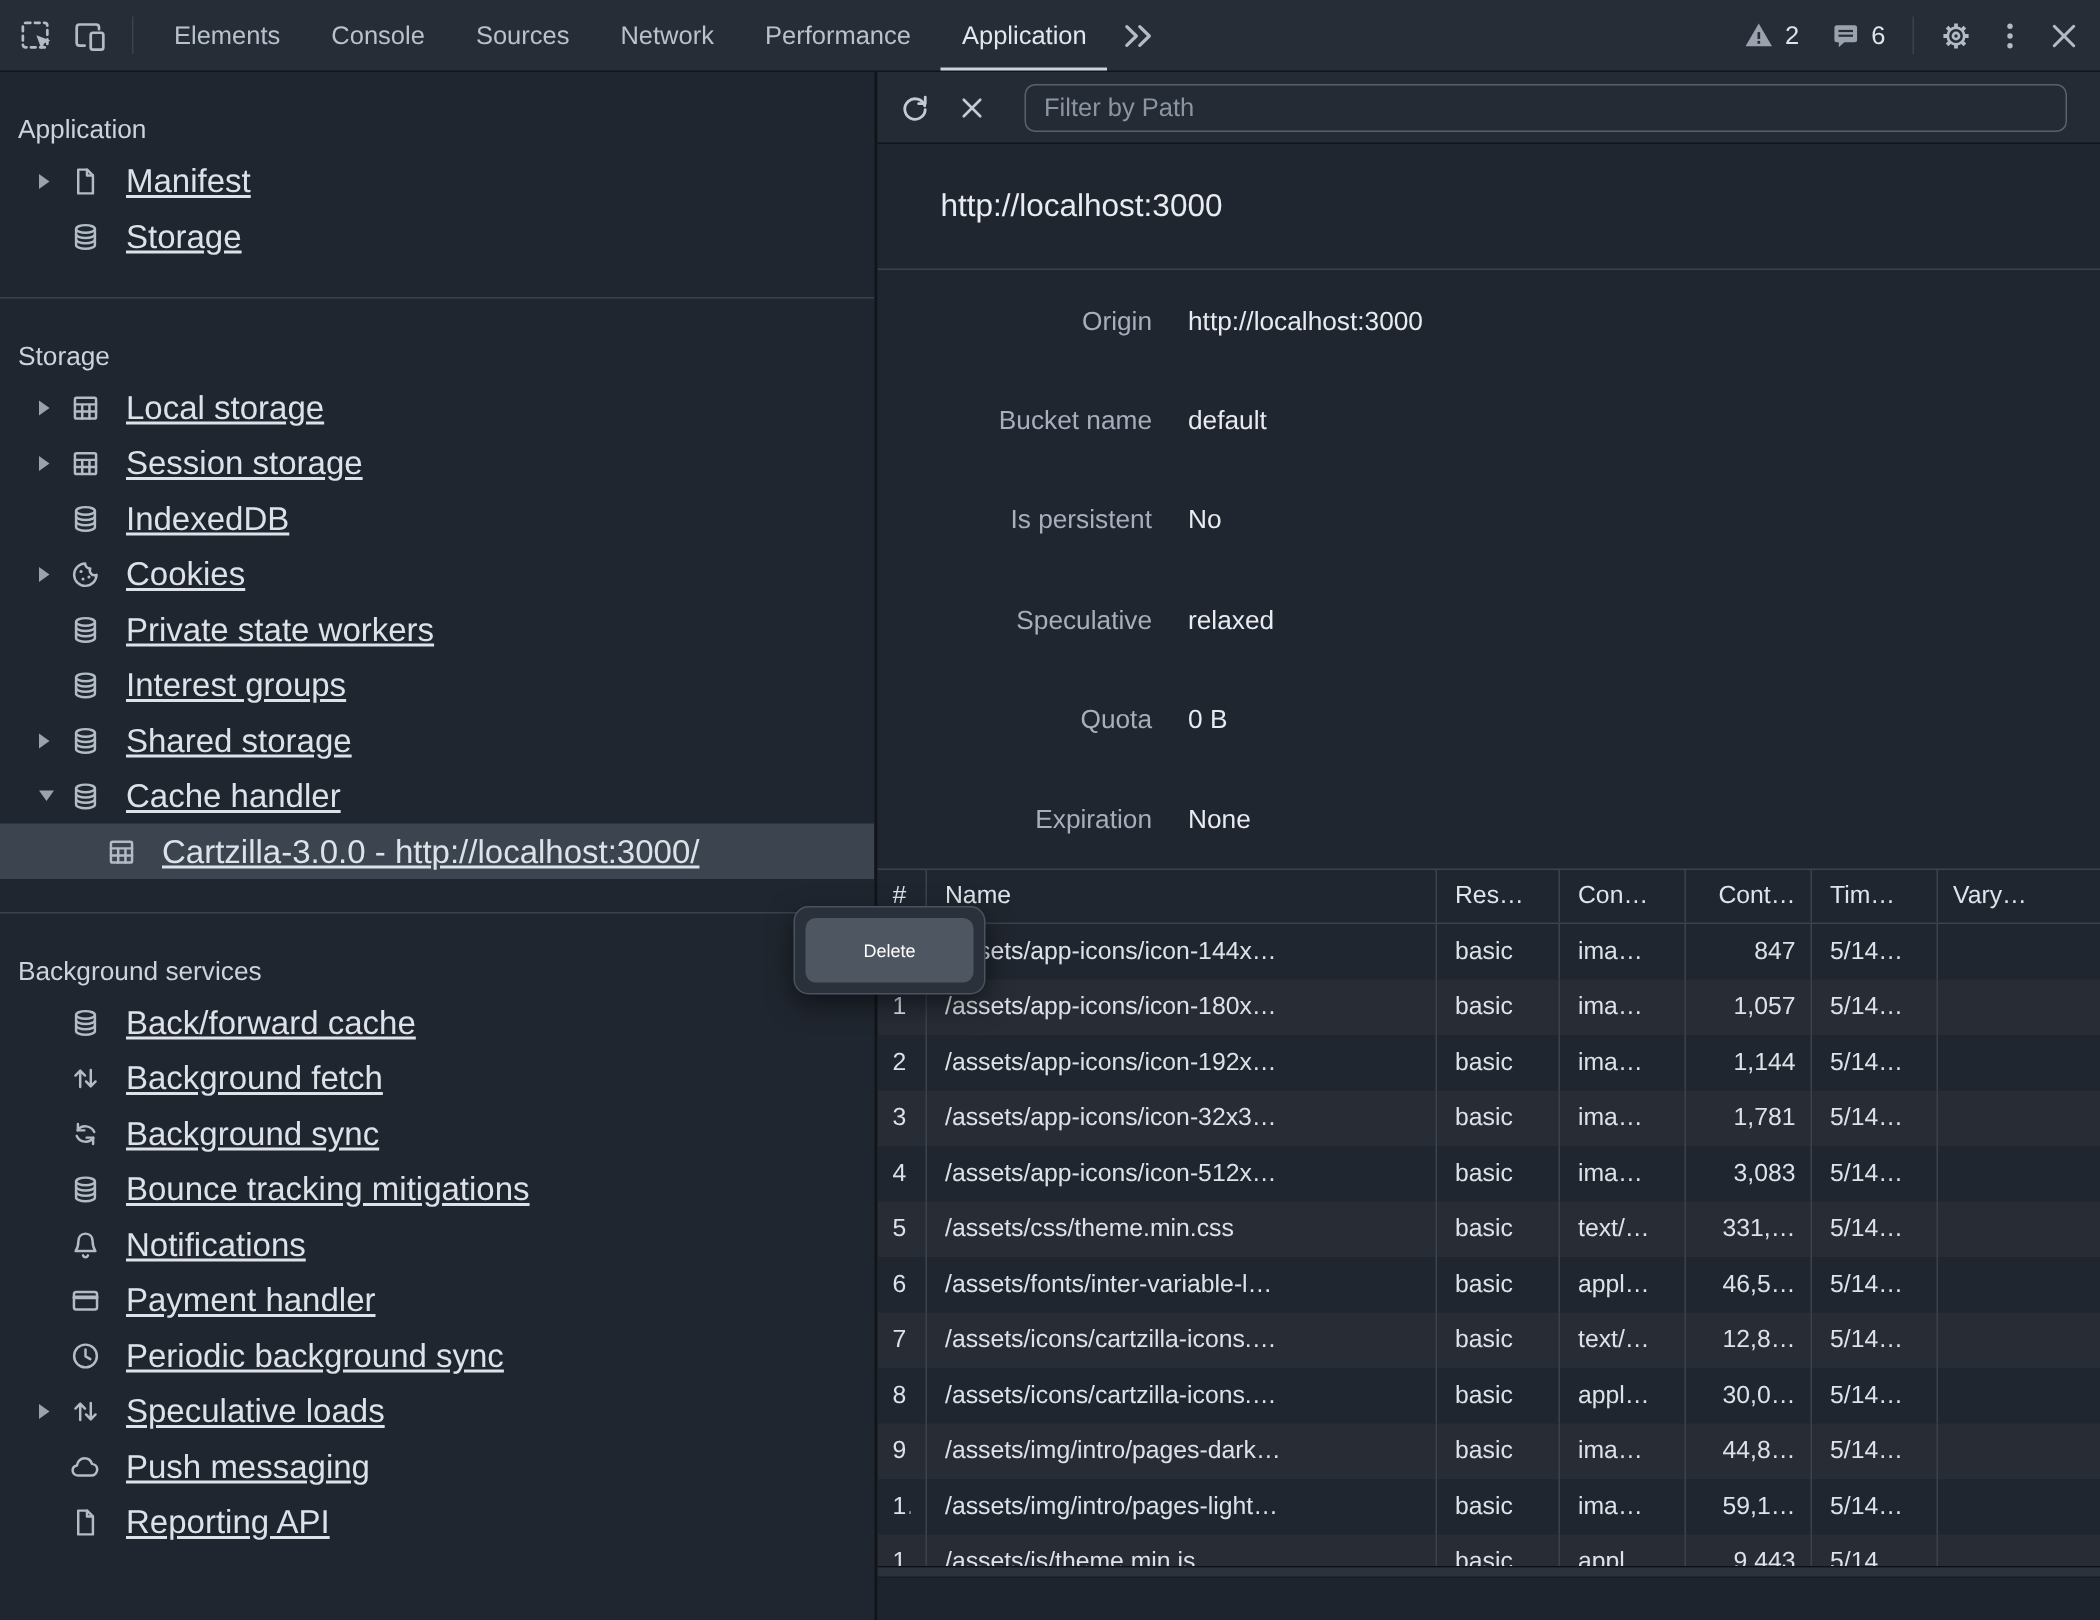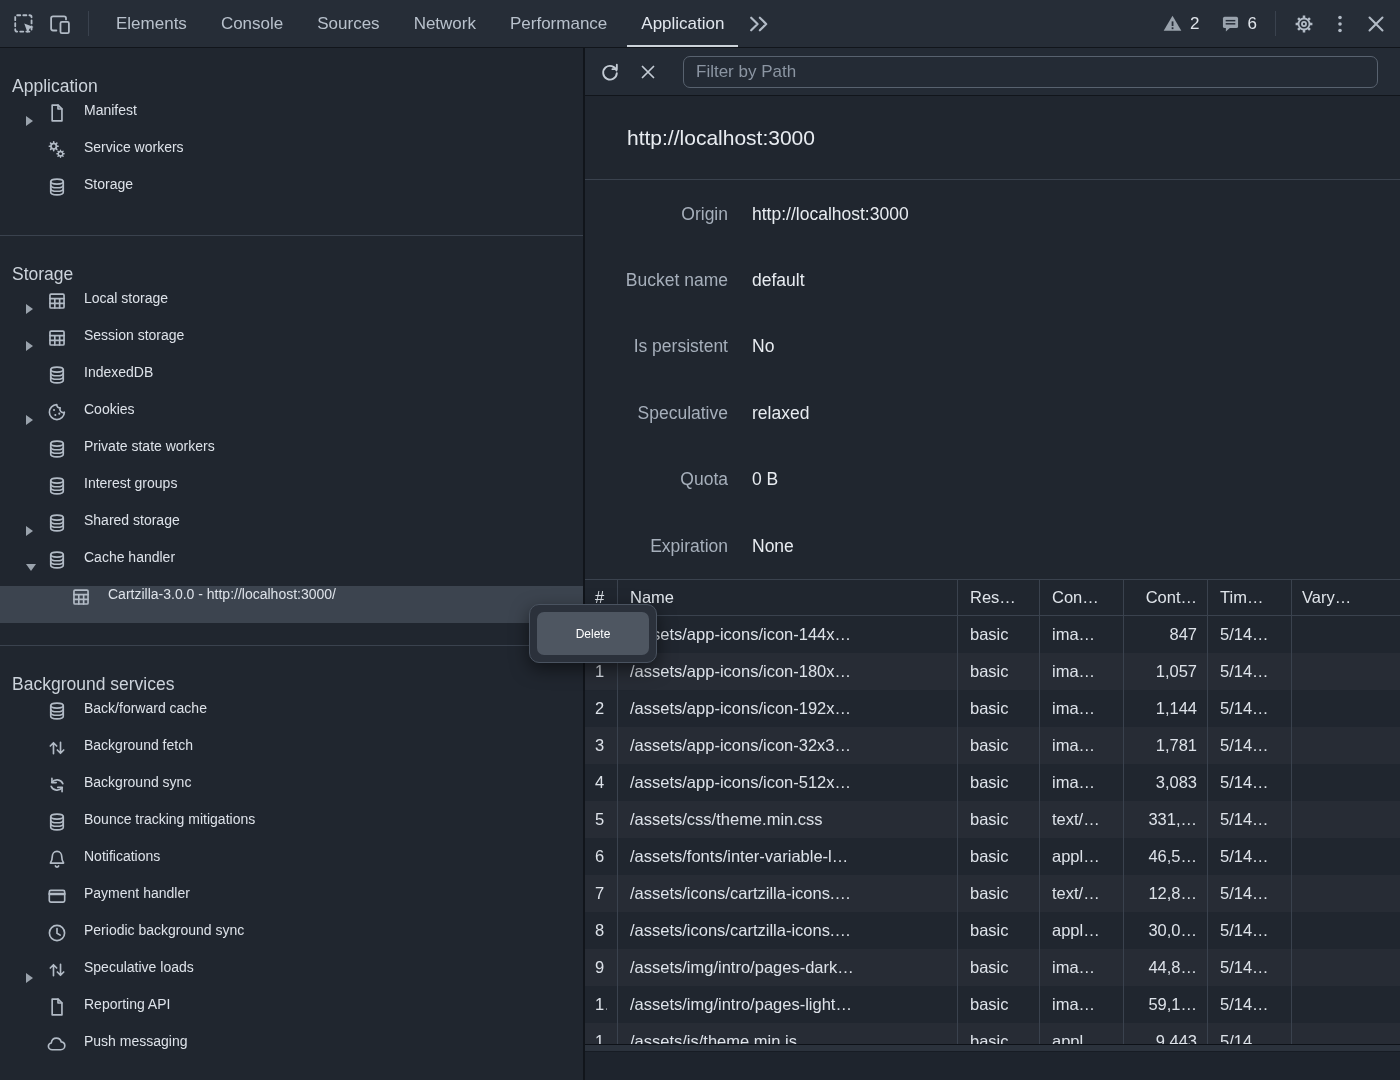--- a/index.html
+++ b/index.html
@@ -45,22 +45,22 @@
   .panel{ flex:1; display:flex; flex-direction:column; overflow:hidden; background:var(--bg); }
 
   
   .section{ padding-bottom:22px; border-bottom:1px solid var(--border); }
   .section:last-child{ border-bottom:none; }
   .sec-title{
     height:32px; margin-top:22px; padding-left:12px; display:flex; align-items:center;
     font-size:17.5px; font-weight:500; color:#ccd3db;
   }
   .trow{
-    display:flex; height:37px; padding-left:26px; cursor:pointer;
-    font-size:14px; color:var(--text); white-space:nowrap;
+    display:flex; align-items:center; height:37px; padding-left:26px; cursor:pointer;
+    font-size:22px; color:var(--text); white-space:nowrap;text-decoration:underline;
   }
   .trow.nested{ padding-left:50px; }
   .trow.selected{ background:var(--sel); }
   .exp{ width:20px; height:37px; display:flex; align-items:center; flex:none; }
   .exp.collapsed::before{ content:''; border-left:7px solid #9aa3ad; border-top:5px solid transparent; border-bottom:5px solid transparent; }
   .exp.expanded::before{ content:''; border-top:7px solid #9aa3ad; border-left:5px solid transparent; border-right:5px solid transparent; }
   .ticon{ width:22px; height:22px; flex:none; color:var(--icon); display:flex; }
   .ticon svg{ width:22px; height:22px; }
   .tlabel{ margin-left:16px; }
 
@@ -74,21 +74,21 @@
   .filter-input{
     flex:1; height:32px; margin-left:12px; background:transparent; border:1px solid #58626f;
     border-radius:7px; color:var(--text); font-size:17px; padding:0 12px; outline:none;
     font-family:"Liberation Sans", sans-serif;
   }
   .filter-input::placeholder{ color:#8b95a2; }
 
   .origin-header{ height:84px; flex:none; display:flex; align-items:center; padding-left:42px; border-bottom:1px solid var(--border); }
   .origin-title{ font-size:21px; font-weight:400; color:#e8ecf1; }
 
-  .fields{ height:400px; flex:none; border-bottom:1px solid var(--border); padding-top:1px; }
+  .fields{ height:400px; flex:none; border-bottom:1px solid var(--border); padding-top:1px;padding-left:40px; }
   .field{ display:flex; align-items:center; height:66.4px; font-size:17.5px; }
   .field-label{ width:143px; text-align:right; color:var(--dim); flex:none; }
   .field-value{ margin-left:24px; color:#e8ecf1; }
 
   
   .grid{ flex:1; overflow:hidden; display:flex; flex-direction:column; font-size:16.5px; }
   .grid-header{ display:flex; height:36px; flex:none; border-bottom:1px solid var(--border); align-items:center; color:#dfe4ea; }
   .grid-body{ flex:1; overflow:hidden; }
   .grow{ display:flex; height:37px; align-items:center; cursor:default; }
   .grow.odd{ background:rgba(255,255,255,0.03); }
@@ -205,36 +205,20 @@
               <path d="M5.6 2.8h5.4l3.5 3.5v10.9H5.6Z"></path>
               <path d="M10.9 2.9v3.5h3.5"></path>
             </svg>
           </span>
           <span class="tlabel">Manifest</span>
         </div>
         <div class="trow">
           <span class="exp none"></span>
           <span class="ticon">
             <svg viewBox="0 0 20 20" fill="none" stroke="currentColor" stroke-width="1.5" stroke-linecap="round" stroke-linejoin="round">
-              <g transform="translate(7 6.6) scale(1)" stroke-width="1.5">
-                <circle r="2.5"></circle>
-                <path d="M4 0H2.5M-4 0H-2.5M0 4V2.5M0 -4V-2.5M2.83 2.83 1.77 1.77M-2.83 2.83 -1.77 1.77M2.83 -2.83 1.77 -1.77M-2.83 -2.83 -1.77 -1.77"></path>
-              </g>
-              <g transform="translate(13.2 13.4) scale(0.82)" stroke-width="1.5">
-                <circle r="2.5"></circle>
-                <path d="M4 0H2.5M-4 0H-2.5M0 4V2.5M0 -4V-2.5M2.83 2.83 1.77 1.77M-2.83 2.83 -1.77 1.77M2.83 -2.83 1.77 -1.77M-2.83 -2.83 -1.77 -1.77"></path>
-              </g>
-            </svg>
-          </span>
-          <span class="tlabel">Service workers</span>
-        </div>
-        <div class="trow">
-          <span class="exp none"></span>
-          <span class="ticon">
-            <svg viewBox="0 0 20 20" fill="none" stroke="currentColor" stroke-width="1.5" stroke-linecap="round" stroke-linejoin="round">
               <ellipse cx="10" cy="5.1" rx="5.7" ry="2.3"></ellipse>
               <path d="M4.3 5.1v9.7c0 1.3 2.55 2.35 5.7 2.35s5.7-1.05 5.7-2.35V5.1"></path>
               <path d="M4.3 8.3c0 1.3 2.55 2.35 5.7 2.35s5.7-1.05 5.7-2.35"></path>
               <path d="M4.3 11.5c0 1.3 2.55 2.35 5.7 2.35s5.7-1.05 5.7-2.35"></path>
             </svg>
           </span>
           <span class="tlabel">Storage</span>
         </div>
       </div>
       <div class="section">
@@ -425,34 +409,34 @@
             <svg viewBox="0 0 20 20" fill="none" stroke="currentColor" stroke-width="1.5" stroke-linecap="round" stroke-linejoin="round">
               <path d="M6.8 15.2V5.4M3.9 8.2 6.8 5.2l2.9 3M13.2 4.8v9.8M10.3 11.8l2.9 3 2.9-3"></path>
             </svg>
           </span>
           <span class="tlabel">Speculative loads</span>
         </div>
         <div class="trow">
           <span class="exp none"></span>
           <span class="ticon">
             <svg viewBox="0 0 20 20" fill="none" stroke="currentColor" stroke-width="1.5" stroke-linecap="round" stroke-linejoin="round">
+              <path d="M5.6 15.2c-1.9 0-3.4-1.4-3.4-3.1 0-1.5 1.1-2.7 2.6-3 .3-2.5 2.2-4.4 4.6-4.4 2.1 0 3.9 1.4 4.5 3.4 1.8.2 3.2 1.6 3.2 3.4 0 2-1.6 3.7-3.7 3.7Z"></path>
+            </svg>
+          </span>
+          <span class="tlabel">Push messaging</span>
+        </div>
+        <div class="trow">
+          <span class="exp none"></span>
+          <span class="ticon">
+            <svg viewBox="0 0 20 20" fill="none" stroke="currentColor" stroke-width="1.5" stroke-linecap="round" stroke-linejoin="round">
               <path d="M5.6 2.8h5.4l3.5 3.5v10.9H5.6Z"></path>
               <path d="M10.9 2.9v3.5h3.5"></path>
             </svg>
           </span>
           <span class="tlabel">Reporting API</span>
-        </div>
-        <div class="trow">
-          <span class="exp none"></span>
-          <span class="ticon">
-            <svg viewBox="0 0 20 20" fill="none" stroke="currentColor" stroke-width="1.5" stroke-linecap="round" stroke-linejoin="round">
-              <path d="M5.6 15.2c-1.9 0-3.4-1.4-3.4-3.1 0-1.5 1.1-2.7 2.6-3 .3-2.5 2.2-4.4 4.6-4.4 2.1 0 3.9 1.4 4.5 3.4 1.8.2 3.2 1.6 3.2 3.4 0 2-1.6 3.7-3.7 3.7Z"></path>
-            </svg>
-          </span>
-          <span class="tlabel">Push messaging</span>
         </div>
       </div>
     </aside>
   <div class="pane-divider"></div>
 
   <main class="panel">
     <div class="panel-toolbar">
       <div class="ptbtn">
         <svg viewBox="0 0 20 20" fill="none" stroke="currentColor" stroke-width="1.7" stroke-linecap="round" stroke-linejoin="round">
           <path d="M15.9 8.7A6.2 6.2 0 1 0 16.2 11"></path>

